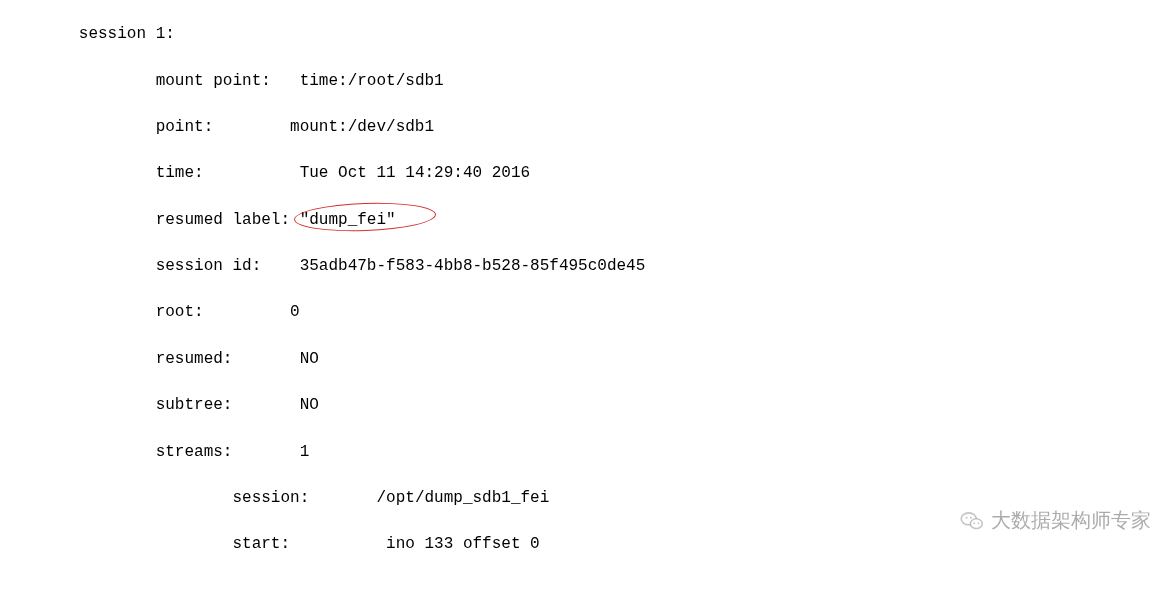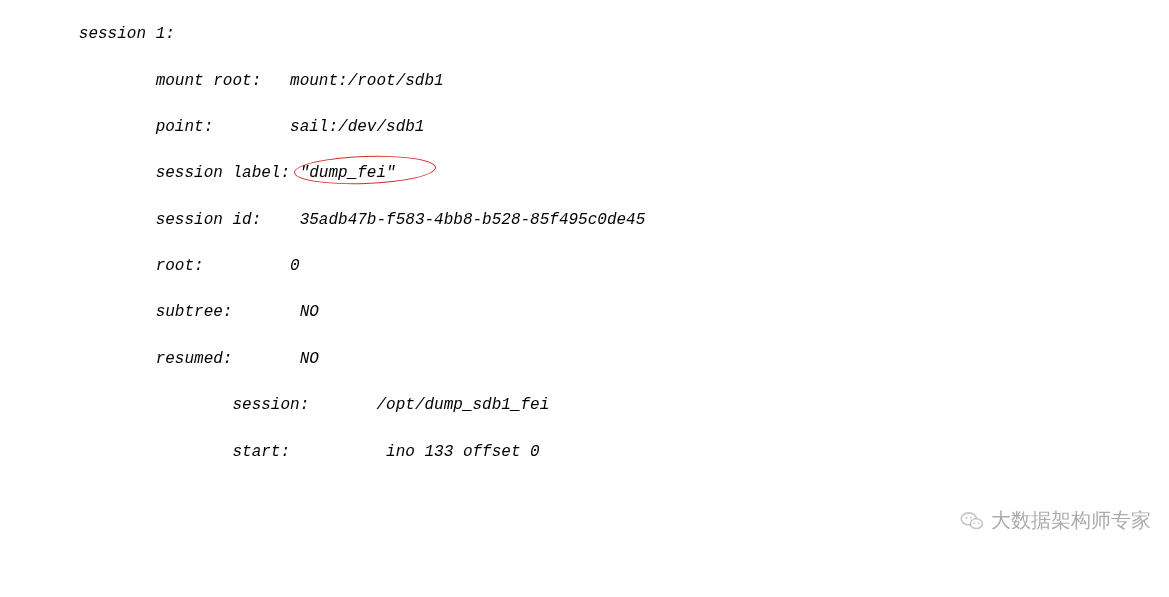--- a/index.html
+++ b/index.html
@@ -19,21 +19,21 @@
       line-height: 1.45;
       width: 1169px;
       height: 597px;
       overflow: hidden;
     }
     .terminal {
       padding: 0 2px;
       white-space: pre;
       position: relative;
     }
-    .line { display: block; font-style: italic; }
+    .line { display: block; }
     .circle-wrap {
       position: relative;
       display: inline-block;
     }
     .red-circle {
       position: absolute;
       border: 1.5px solid var(--highlight-red);
       border-radius: 50%;
       pointer-events: none;
     }
@@ -58,27 +58,29 @@
       pointer-events: none;
       mix-blend-mode: multiply;
     }
     .watermark svg { opacity: 0.7; }
   </style>
 </head>
 <body>
 
 <div class="terminal">
 <span class="line"><span>        </span><span>session 1:</span></span>
-<span class="line"><span>                </span><span>mount root:   </span><span>mount:/root/sdb1</span></span>
-<span class="line"><span>                </span><span>point:        </span><span>sail:/dev/sdb1</span></span>
-<span class="line"><span>                </span><span>session label: </span><span class="circle-wrap"><span>"dump_fei"</span><span class="red-circle circle-1"></span></span></span>
+<span class="line"><span>                </span><span>mount point:   </span><span>time:/root/sdb1</span></span>
+<span class="line"><span>                </span><span>point:        </span><span>mount:/dev/sdb1</span></span>
+<span class="line"><span>                </span><span>time:          </span><span>Tue Oct 11 14:29:40 2016</span></span>
+<span class="line"><span>                </span><span>resumed label: </span><span class="circle-wrap"><span>"dump_fei"</span><span class="red-circle circle-1"></span></span></span>
 <span class="line"><span>                </span><span>session id:    </span><span>35adb47b-f583-4bb8-b528-85f495c0de45</span></span>
 <span class="line"><span>                </span><span>root:         </span><span>0</span></span>
+<span class="line"><span>                </span><span>resumed:       </span><span>NO</span></span>
 <span class="line"><span>                </span><span>subtree:       </span><span>NO</span></span>
-<span class="line"><span>                </span><span>resumed:       </span><span>NO</span></span>
+<span class="line"><span>                </span><span>streams:       </span><span>1</span></span>
 <span class="line"><span>                        </span><span>session:       </span><span>/opt/dump_sdb1_fei</span></span>
 <span class="line"><span>                        </span><span>start:          </span><span>ino 133 offset 0</span></span>
 
 
 
 
 
 
 
 

